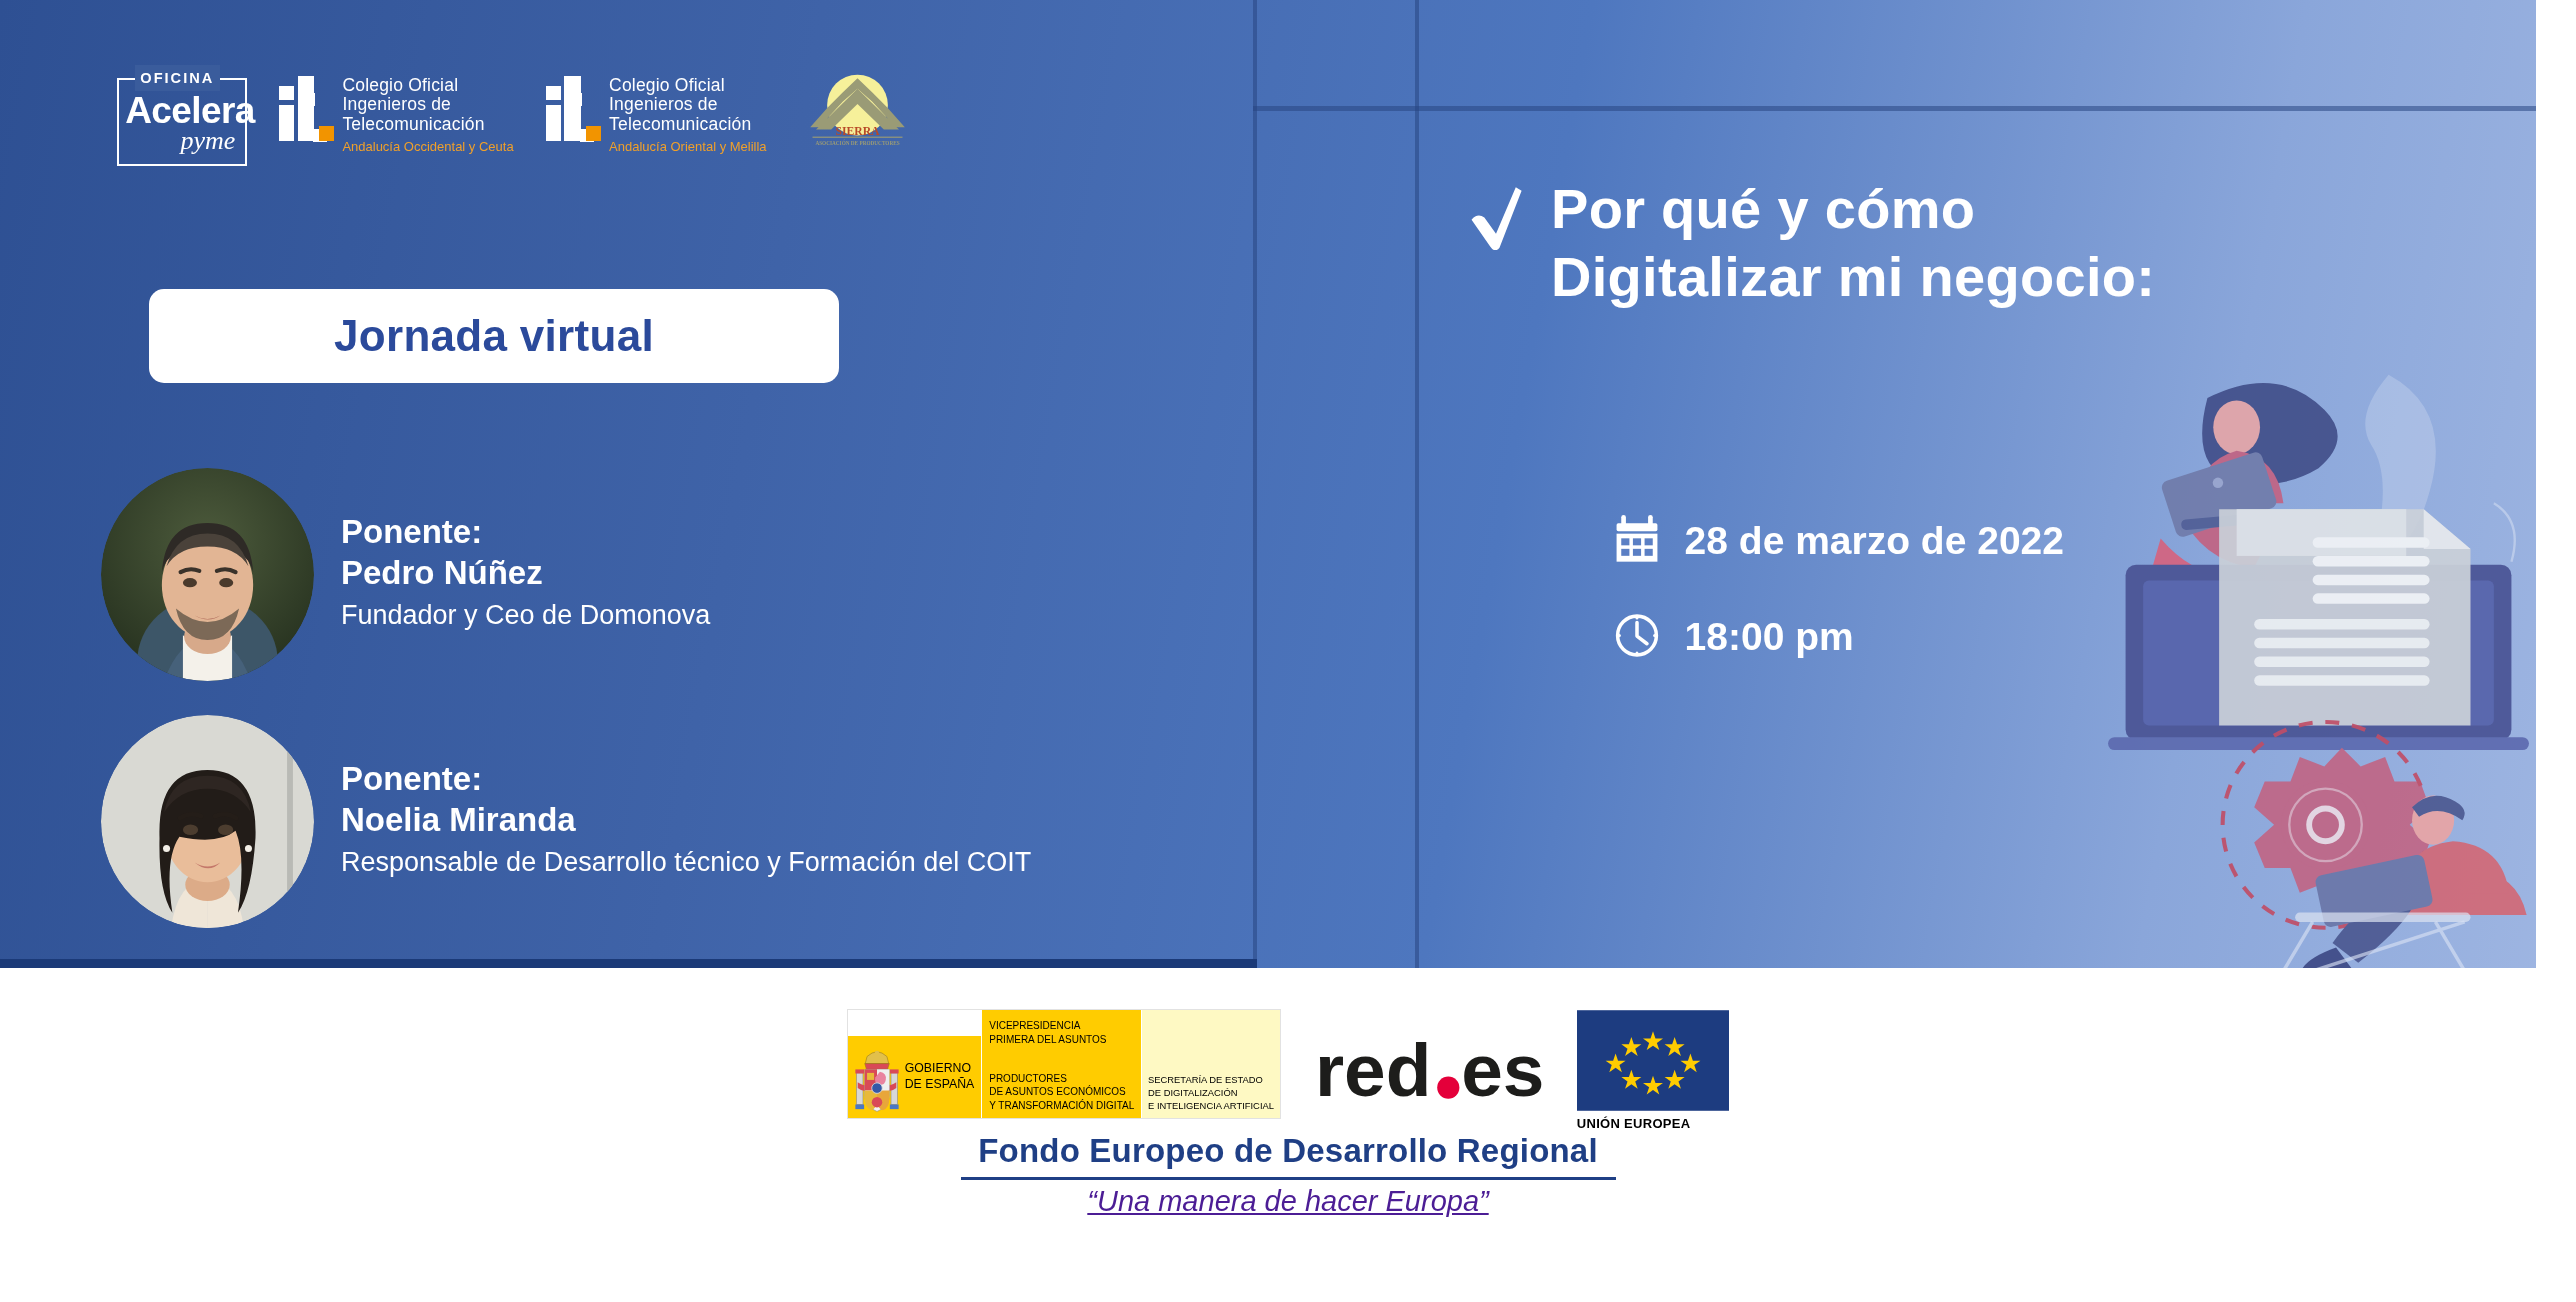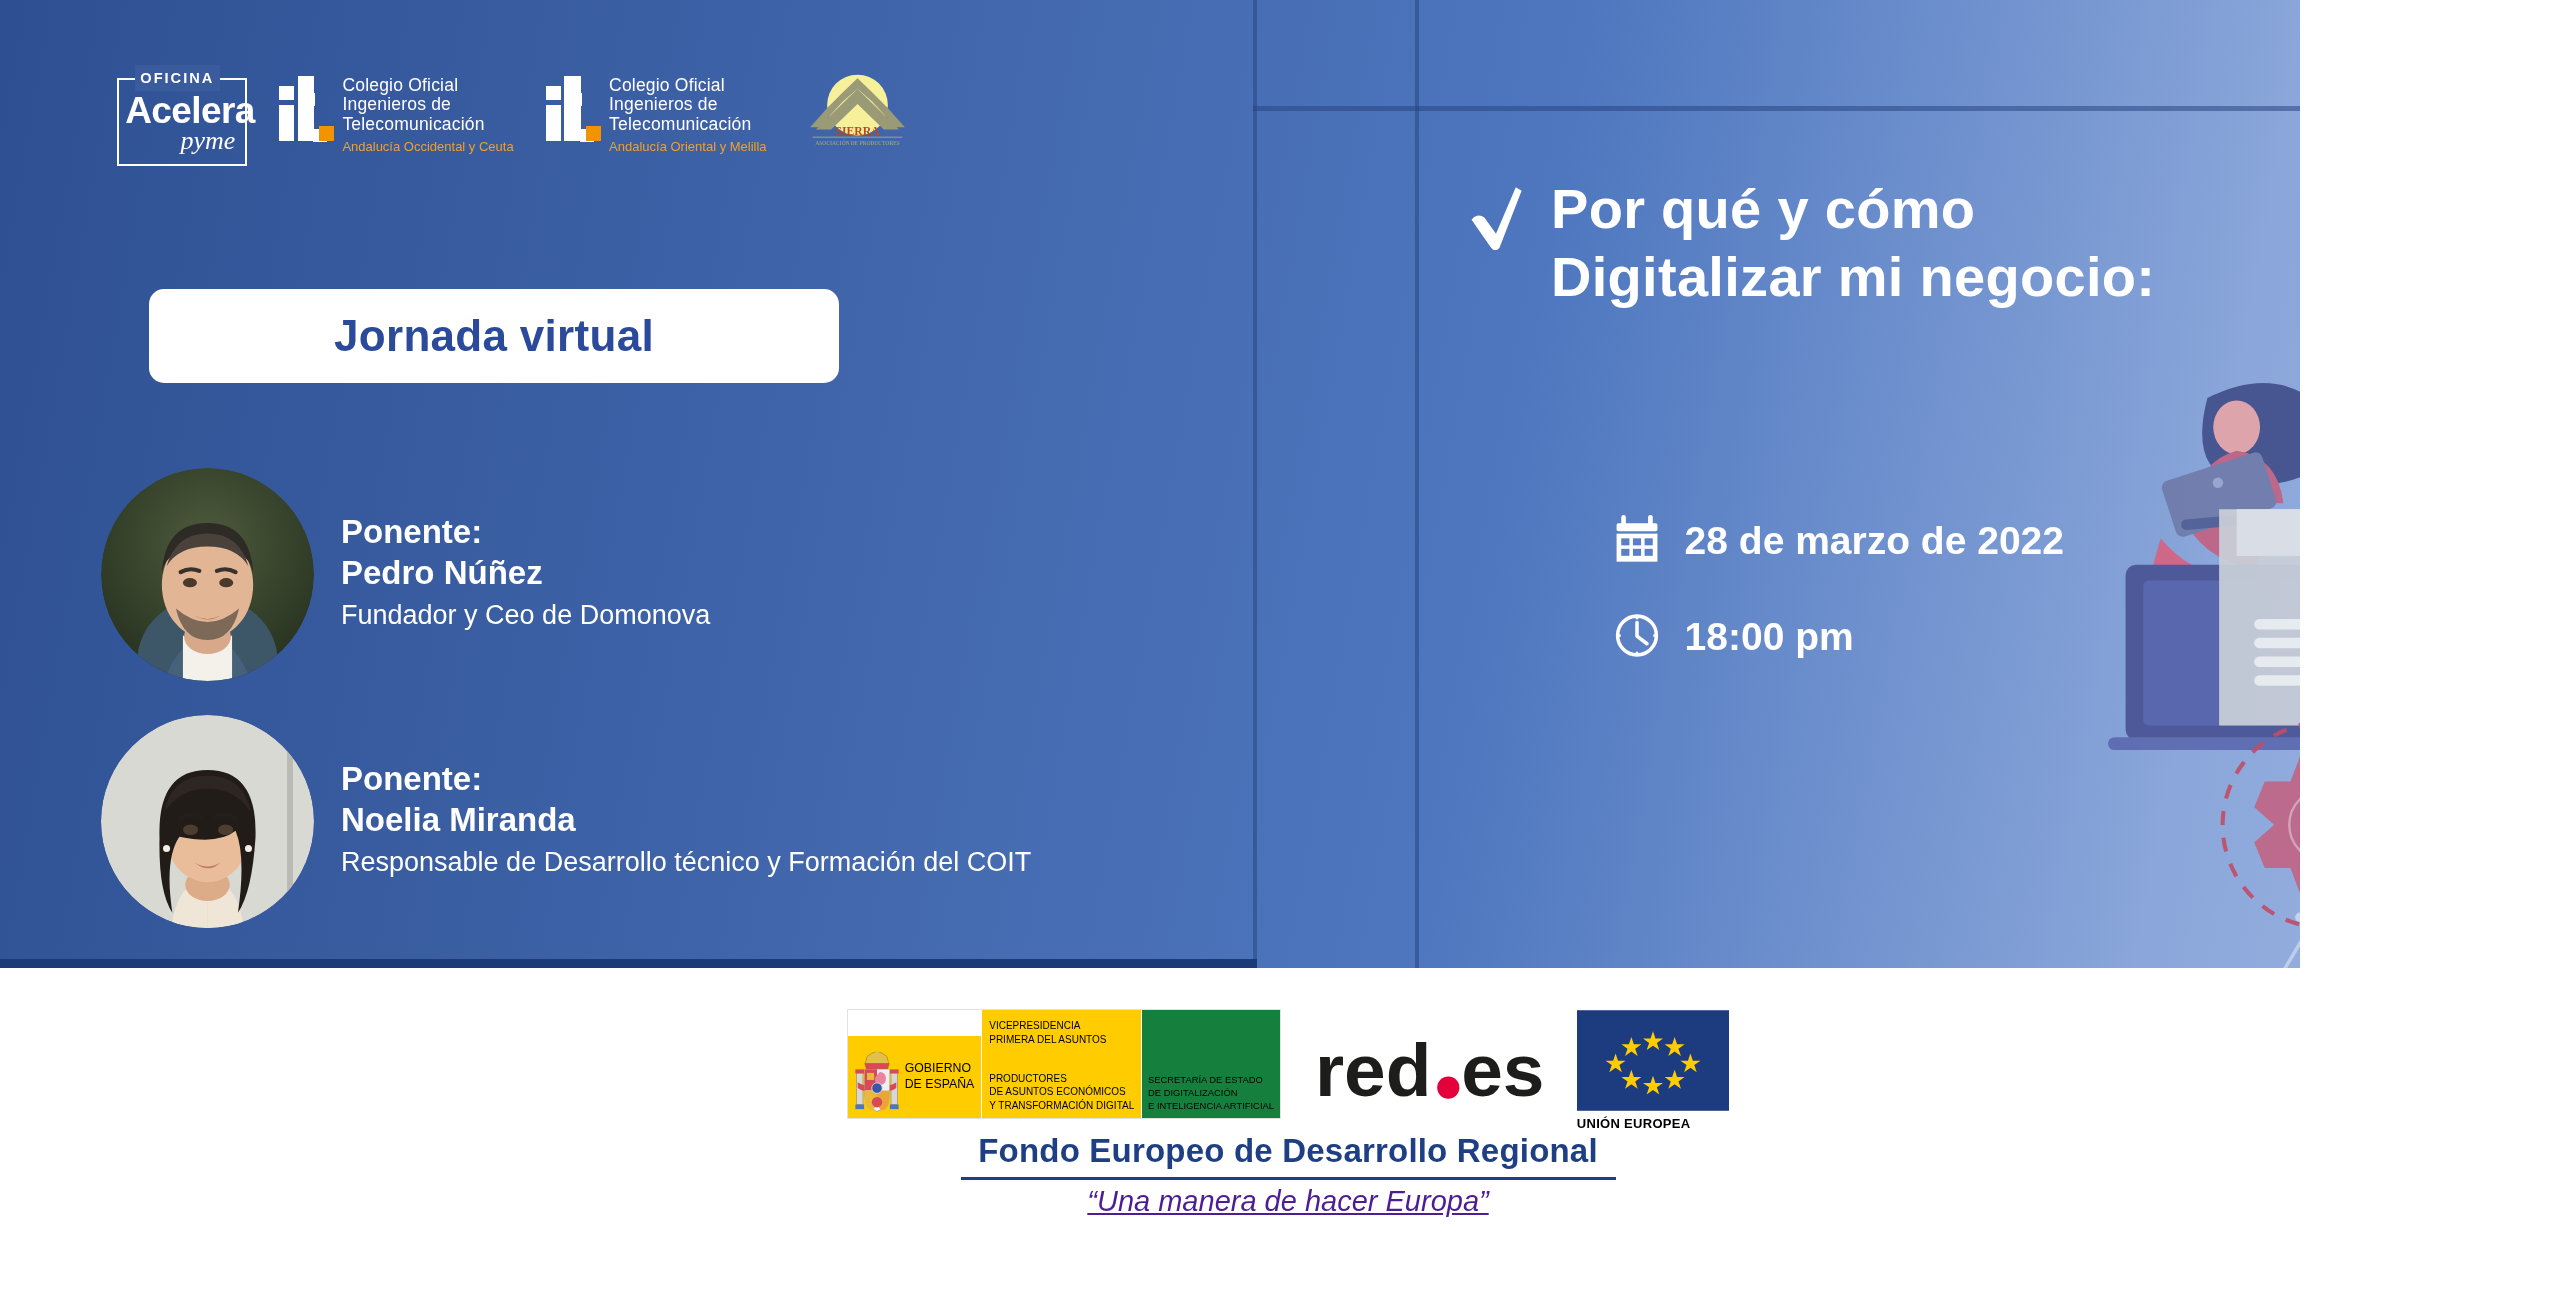--- a/index.html
+++ b/index.html
@@ -6,21 +6,21 @@
     margin: 0;
     padding: 0;
     background: #ffffff;
   }
   body {
     font-family: "Liberation Sans", sans-serif;
   }
 
   #poster {
     position: relative;
-    width: 2300px;
+    width: 2536px;
     height: 1303px;
     overflow: hidden;
     background: #ffffff;
   }
 
   
   .hero {
     position: absolute;
     left: 0; top: 0;
     width: 2576px;
@@ -303,21 +303,21 @@
     justify-content: space-between;
     border-right: 1.2px solid #ffffff;
   }
   .gob-cell-2 .seg {
     color: #000000;
     font-size: 10px;
     line-height: 1.35;
     white-space: nowrap;
   }
   .gob-cell-3 {
-    background: #15803d;
+    background: #fef9c3;
     padding: 41px 5.8px 5.8px 5.8px;
     display: flex;
     flex-direction: column;
     justify-content: flex-end;
   }
   .gob-cell-3 .seg {
     color: #000000;
     font-size: 9.4px;
     line-height: 1.35;
     white-space: nowrap;

